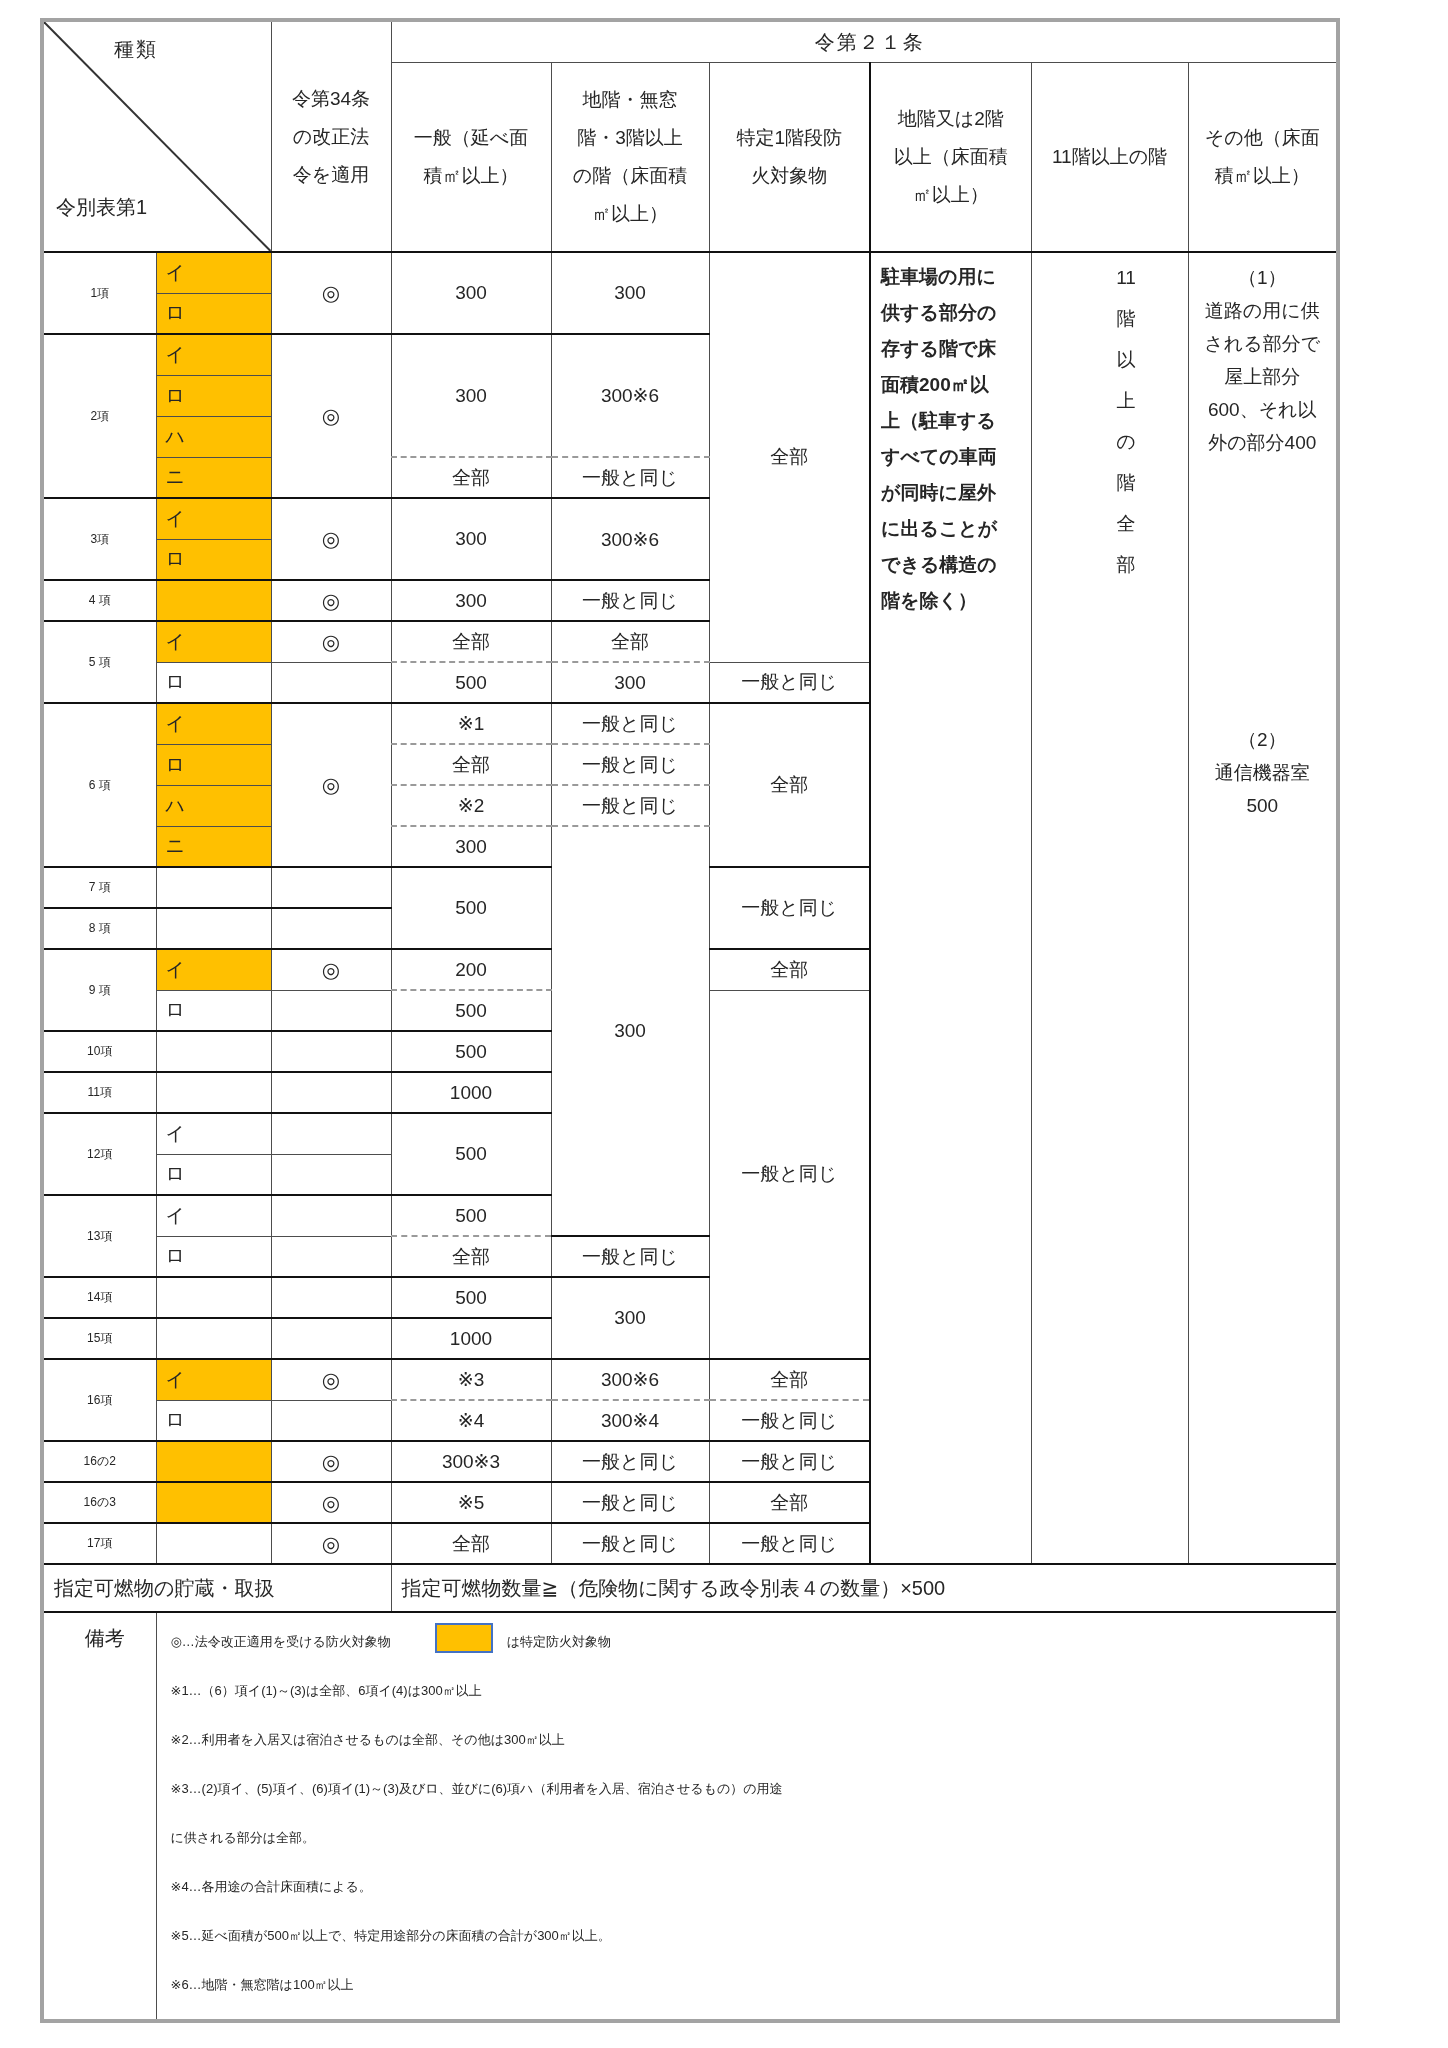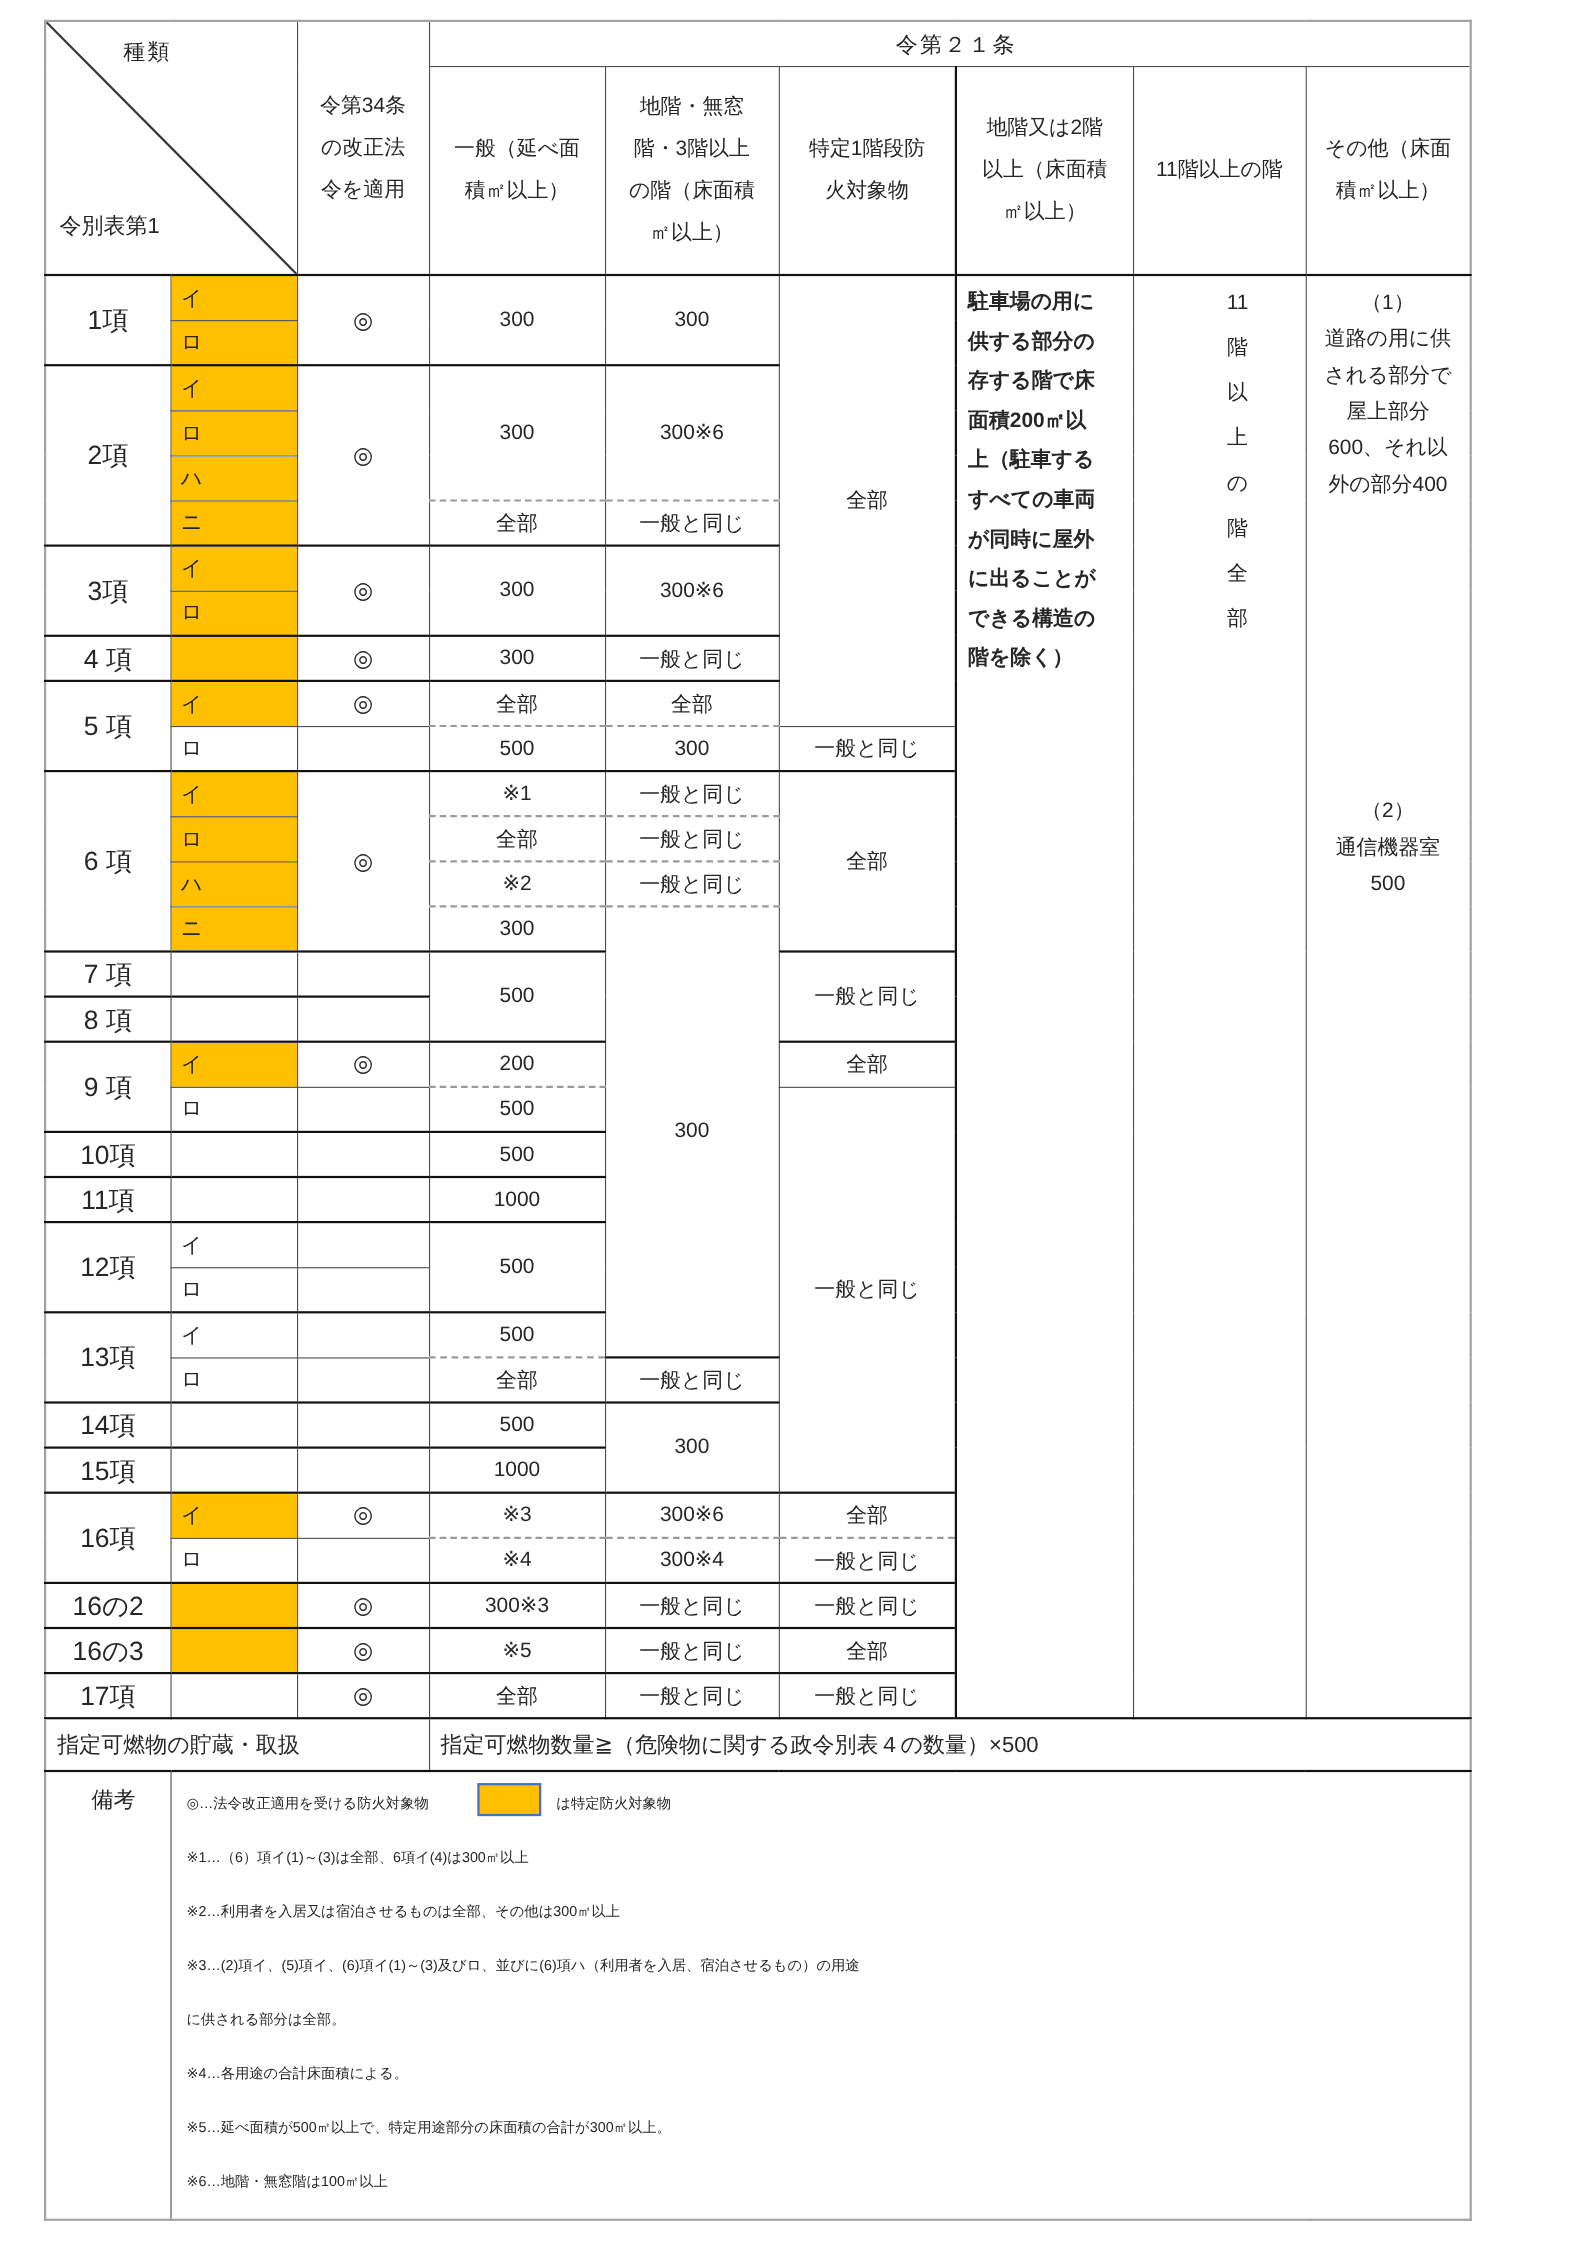--- a/index.html
+++ b/index.html
@@ -1,37 +1,37 @@
 <!DOCTYPE html>
 <html style="--hl: #FFC000; --swb: #4472C4;"><head>
 <meta charset="utf-8">
 <style>
   :root{ --hl:#FFC000; --swb:#4472C4; }
   html,body{margin:0;padding:0;background:#ffffff;}
   body{width:1448px;min-height:2048px;font-family:"Liberation Sans","DejaVu Sans",sans-serif;color:#262626;}
   .page{padding:18px 0 0 40px;}
-  table{border-collapse:collapse;table-layout:fixed;width:1296px;border:2px solid #a3a3a3;background:#fff;}
+  table{border-collapse:collapse;table-layout:fixed;width:1296px;border:4px solid #a3a3a3;background:#fff;}
   td{border:1px solid #4d4d4d;text-align:center;vertical-align:middle;font-size:19px;padding:0 3px;overflow:hidden;}
   
   tr.hrow1 td{height:40px;}
   tr.hrow2 td{height:188px;}
   .diag{position:relative;padding:0;}
   .diag svg{position:absolute;left:0;top:0;width:100%;height:100%;}
   .kind{position:absolute;top:14px;left:70px;font-size:20px;letter-spacing:2px;}
   .catlab{position:absolute;bottom:30px;left:12px;font-size:20px;}
   .a34{white-space:pre-line;line-height:38px;font-size:19px;}
   .a21{font-size:20px;letter-spacing:2px;padding-left:15px;}
   .sh{white-space:pre-line;line-height:38px;font-size:19px;}
   
   tr.body{height:41px;}
   .hl{background:var(--hl);}
   .gt{border-top:2px solid #111;}
   .dt{border-top:2px dashed #9a9a9a;}
   .tt{border-top:2px solid #111;}
-  .c1{font-size:24px;}
+  .c1{font-size:12px;}
   .c2{text-align:left;padding-left:9px;}
   .c3{font-size:21px;}
   .c7{border-left:2px solid #111;}
   .parking{text-align:left;vertical-align:top;white-space:pre-line;line-height:36px;padding:6px 6px 0 10px;font-weight:bold;}
   .vfloor{vertical-align:top;white-space:pre-line;line-height:41px;padding-top:4px;padding-left:36px;}
   .other{vertical-align:top;white-space:pre-line;line-height:33px;padding-top:8px;}
   
   tr.comb td{height:46px;text-align:left;padding-left:10px;font-size:20px;}
   
   .bk-l{vertical-align:top;text-align:center;padding:12px 0 0 10px;font-size:20px;}

